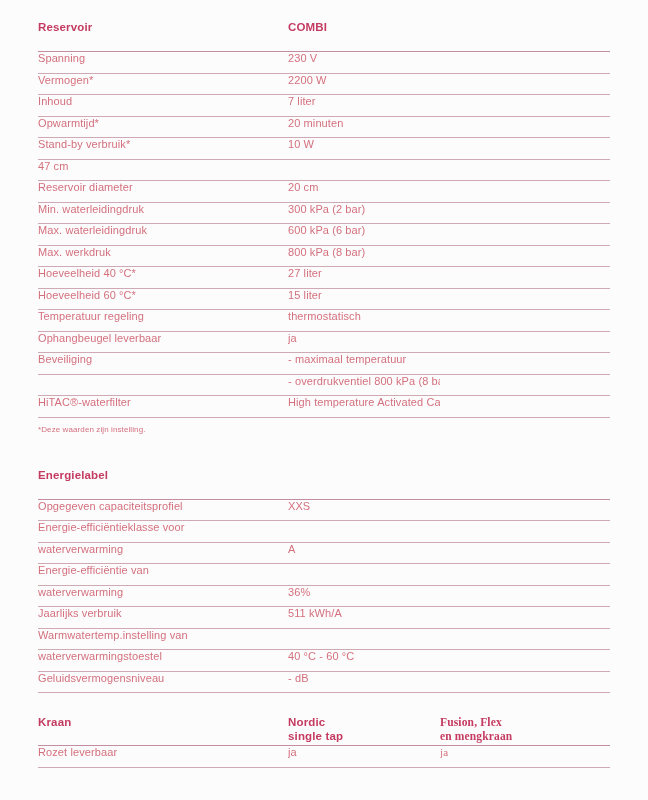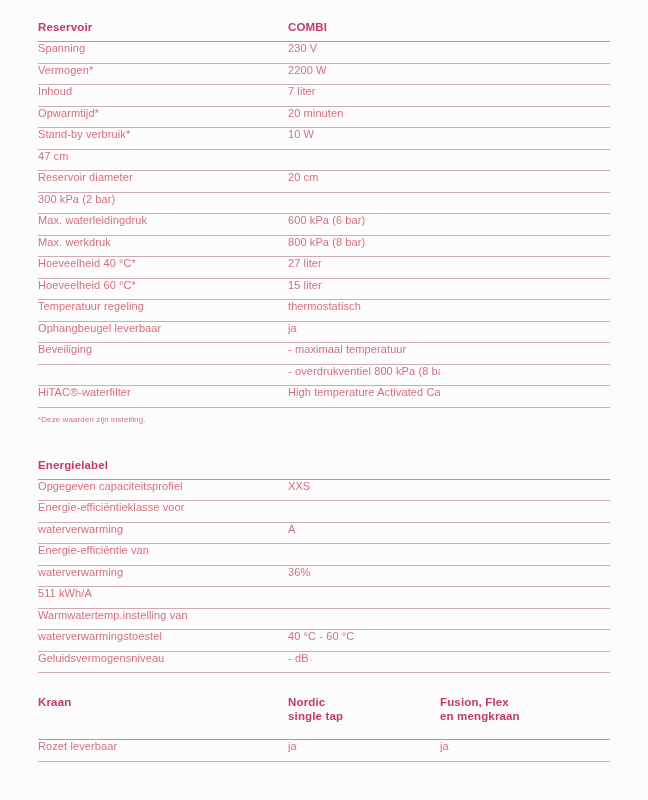--- a/index.html
+++ b/index.html
@@ -13,33 +13,33 @@
   .page{
     box-sizing:border-box;
     padding:20px 38px 0 38px;
     width:648px;
   }
   .section{width:572px;}
   .sec-header{
     display:flex;
     align-items:flex-start;
     border-bottom:1px solid var(--line-strong,#c58ea0);
-    padding-bottom:7px;
+    padding-bottom:17px;
   }
   .sec-header .hcell{
     font-weight:bold;
     font-size:11.5px;
     letter-spacing:.15px;
     color:var(--heading,#c43b61);
     white-space:pre-line;
     line-height:14px;
   }
   .c1{width:250px;flex:none;}
   .c2{width:152px;flex:none;}
-  .c3{flex:1;}
+  .c3{flex:1;font-family:Liberation Serif, serif;}
   .spec-row{
     display:flex;
     align-items:flex-start;
     height:20.5px;
     border-bottom:1px solid var(--line,#cfa9b3);
     font-size:11px;
     letter-spacing:.1px;
     color:var(--body-text,#d3707e);
   }
   .spec-row .cell{
@@ -48,21 +48,21 @@
   }
   .footnote{
     font-size:8px;
     letter-spacing:.1px;
     color:var(--body-text,#d3707e);
     margin-top:7px;
     height:10px;
   }
   .section-energielabel{margin-top:33px;}
   .section-kraan{margin-top:22px;}
-  .section-kraan .sec-header{padding-bottom:16px;}
+  .section-kraan .sec-header{padding-bottom:2px;}
 </style>
 </head>
 <body style="background: rgb(253, 252, 252);">
 
 <div class="page">
   <div id="spec-root">
       <div class="section section-reservoir">
         <div class="sec-header">
           <span class="hcell c1">Reservoir</span>
           <span class="hcell c2">COMBI</span>
@@ -88,20 +88,21 @@
           <span class="cell c2">10 W</span>
         </div>
         <div class="spec-row">
           <span class="cell c2">47 cm</span>
         </div>
         <div class="spec-row">
           <span class="cell c1">Reservoir diameter</span>
           <span class="cell c2">20 cm</span>
         </div>
         <div class="spec-row">
+          <span class="cell c1">Min. waterleidingdruk</span>
           <span class="cell c2">300 kPa (2 bar)</span>
         </div>
         <div class="spec-row">
           <span class="cell c1">Max. waterleidingdruk</span>
           <span class="cell c2">600 kPa (6 bar)</span>
         </div>
         <div class="spec-row">
           <span class="cell c1">Max. werkdruk</span>
           <span class="cell c2">800 kPa (8 bar)</span>
         </div>
@@ -153,20 +154,21 @@
         </div>
         <div class="spec-row">
           <span class="cell c1">Energie-efficiëntie van</span>
           <span class="cell c2"></span>
         </div>
         <div class="spec-row">
           <span class="cell c1">waterverwarming</span>
           <span class="cell c2">36%</span>
         </div>
         <div class="spec-row">
+          <span class="cell c1">Jaarlijks verbruik</span>
           <span class="cell c2">511 kWh/A</span>
         </div>
         <div class="spec-row">
           <span class="cell c1">Warmwatertemp.instelling van</span>
           <span class="cell c2"></span>
         </div>
         <div class="spec-row">
           <span class="cell c1">waterverwarmingstoestel</span>
           <span class="cell c2">40 °C - 60 °C</span>
         </div>

